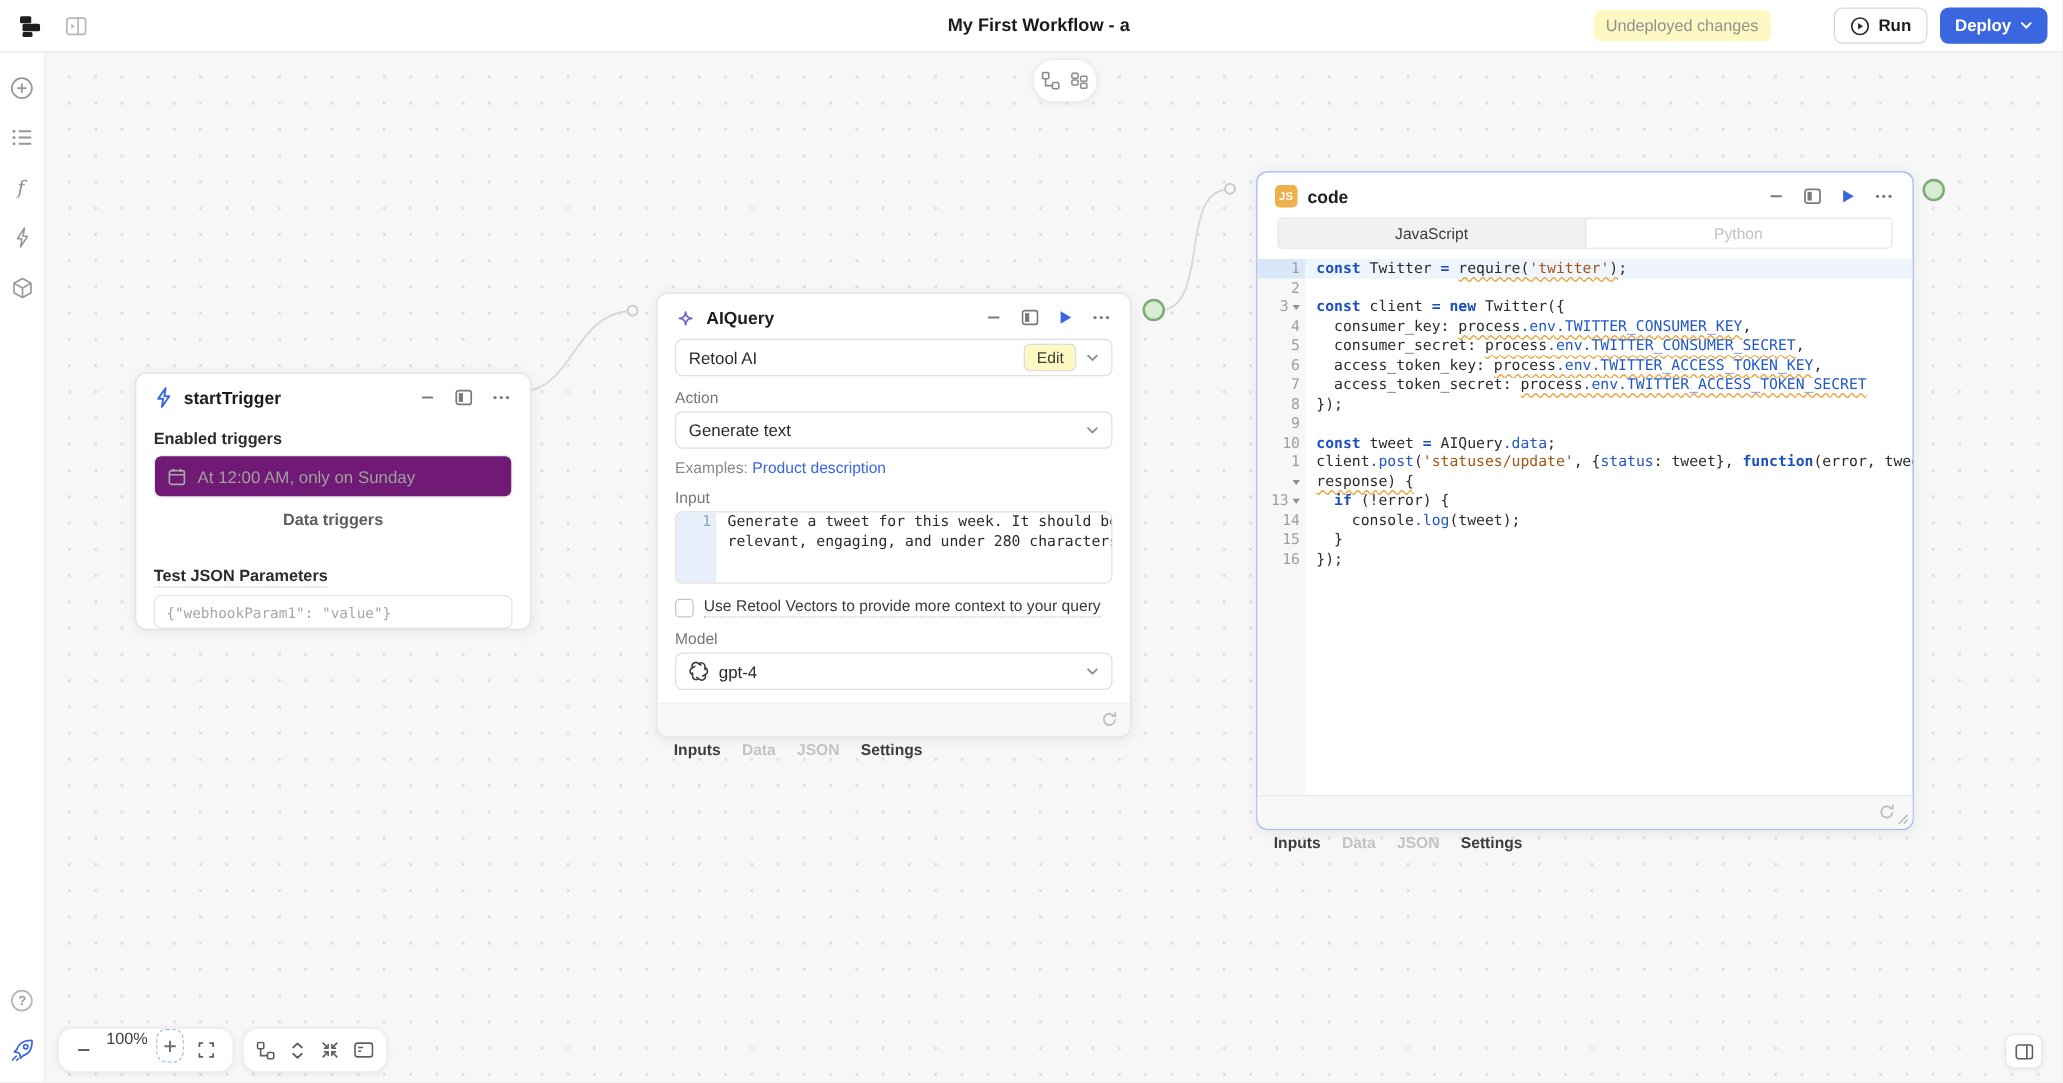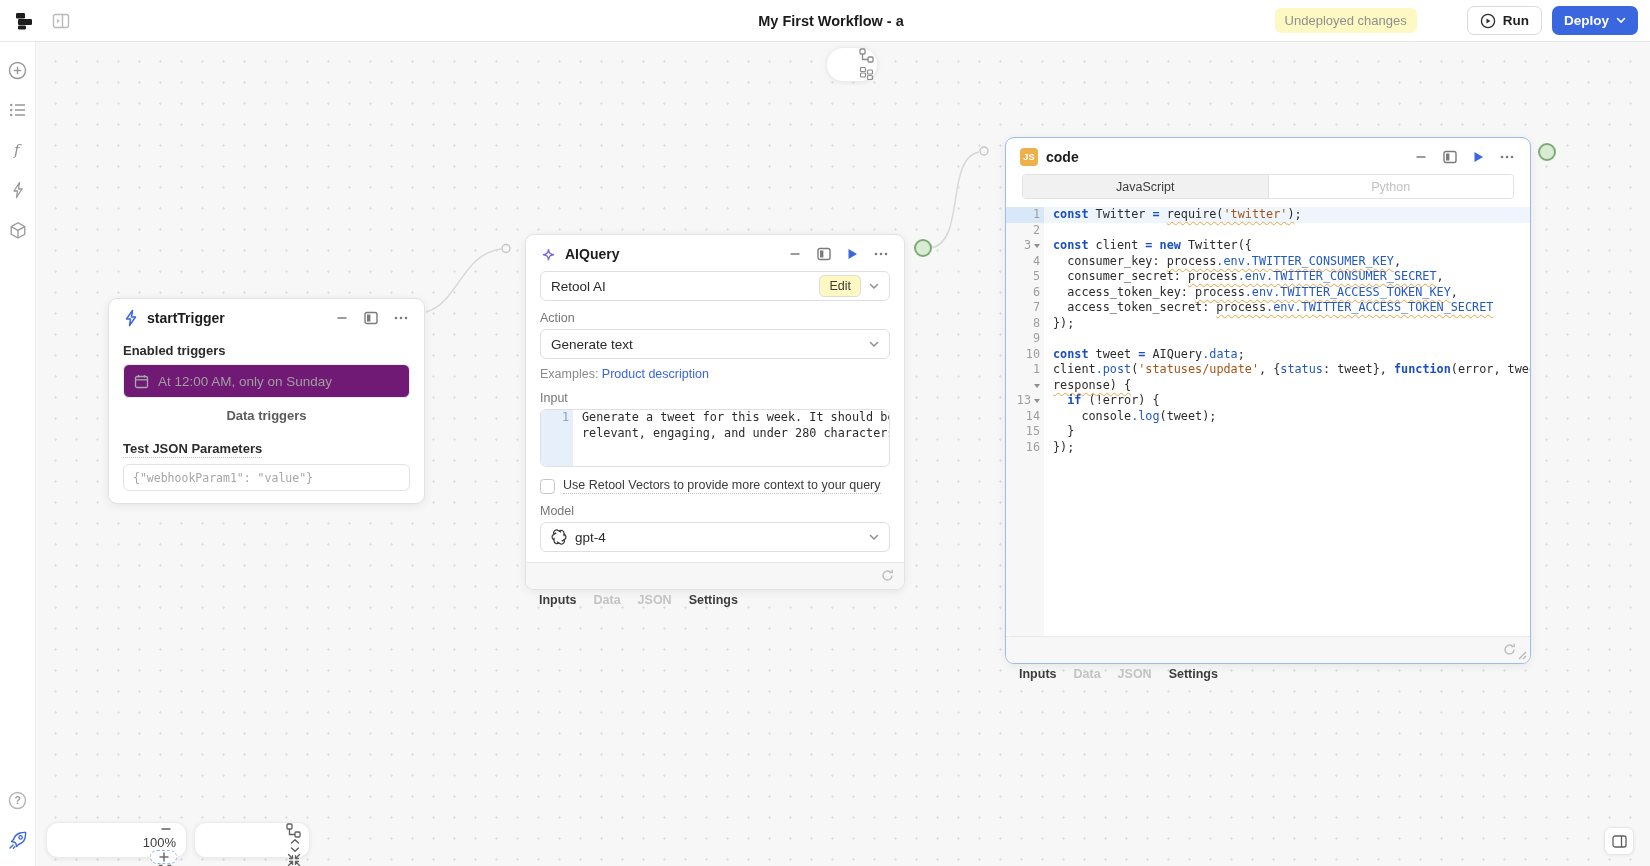--- a/index.html
+++ b/index.html
@@ -22,21 +22,21 @@
   .rail .spacer{flex:1;}
 
   
   .canvas{position:absolute;left:36px;top:42px;right:0;bottom:0;
     background-color:#f7f7f7;
     background-image:radial-gradient(#e0e0e0 1.1px, transparent 1.3px);
     background-size:21px 21px;background-position:9px 9px;z-index:1;}
   .overlay{position:absolute;left:0;top:0;width:1650px;height:866px;pointer-events:none;z-index:5;}
 
   
-  .pill{position:absolute;background:#fff;border:1px solid #ececec;border-radius:12px;box-shadow:0 1px 5px rgba(0,0,0,.07);display:flex;align-items:flex-end;z-index:20;flex-direction:column;}
+  .pill{position:absolute;background:#fff;border:1px solid #ececec;border-radius:12px;box-shadow:0 1px 5px rgba(0,0,0,.07);display:flex;align-items:flex-start;z-index:20;}
   .pill .pic{display:flex;align-items:center;justify-content:center;cursor:pointer;padding:0 8px;height:100%;}
   .zoomlvl{font-size:13px;color:#3d3d3d;font-weight:500;padding:0 4px;}
   .plusbox{width:27px;height:27px;border:1.5px dashed #9bb8ee;border-radius:8px;display:flex;align-items:center;justify-content:center;margin:0 3px;cursor:pointer;background:#fff;}
   .sqbtn{position:absolute;background:#fff;border:1px solid #e6e6e6;border-radius:7px;box-shadow:0 1px 4px rgba(0,0,0,.06);display:flex;align-items:center;justify-content:center;z-index:20;cursor:pointer;}
 
   
   .node{position:absolute;background:#fff;border:1px solid #e2e2e2;border-radius:9px;box-shadow:0 2px 10px rgba(0,0,0,.07);z-index:10;display:flex;flex-direction:column;}
   .node.selected{border:1.5px solid #9dbbed;}
   .nhead{display:flex;align-items:center;gap:8px;padding:10px 12px 6px 14px;}
   .ntitle{font-size:14px;font-weight:700;color:#1c1c1c;flex:1;}
@@ -239,21 +239,21 @@
       <div class="ghostfield">
         <svg width="15" height="15" viewBox="0 0 15 15">
           <rect x="1.5" y="2.5" width="12" height="11" rx="1.6" fill="none" stroke="#a8a8a8" stroke-width="1.3"></rect>
           <line x1="1.5" y1="5.8" x2="13.5" y2="5.8" stroke="#a8a8a8" stroke-width="1.3"></line>
           <line x1="4.6" y1="1" x2="4.6" y2="3.6" stroke="#a8a8a8" stroke-width="1.3"></line>
           <line x1="10.4" y1="1" x2="10.4" y2="3.6" stroke="#a8a8a8" stroke-width="1.3"></line>
         </svg>
         <span>At 12:00 AM, only on Sunday</span>
       </div>
       <div class="centerlink">Data triggers</div>
-      <span class="lbl-strong" style="margin-top:16px;"><span class="dotted-u">Test JSON Parameters</span></span>
+      <span class="lbl-strong" style="margin-top:28px;"><span class="dotted-u">Test JSON Parameters</span></span>
       <div class="monofield">{"webhookParam1": "value"}</div>
     </div>
   </section>
 
   <section class="node" style="left:525px;top:234px;width:380px;height:356px;">
     <div class="nhead">
       <svg width="17" height="17" viewBox="0 0 17 17">
         <path d="M8.5 1.5 C8.9 5 10 6.1 13.5 6.5 C10 6.9 8.9 8 8.5 11.5 C8.1 8 7 6.9 3.5 6.5 C7 6.1 8.1 5 8.5 1.5 Z" transform="translate(0,2.2)" fill="none" stroke="#7a68c9" stroke-width="1.5" stroke-linejoin="round"></path>
       </svg>
       <span class="ntitle">AIQuery</span>

